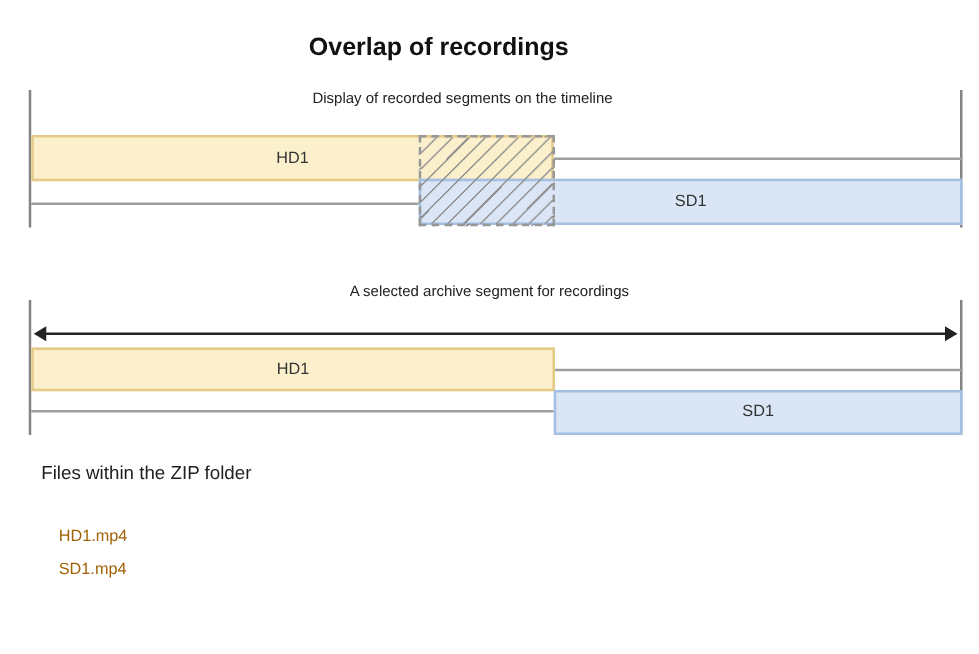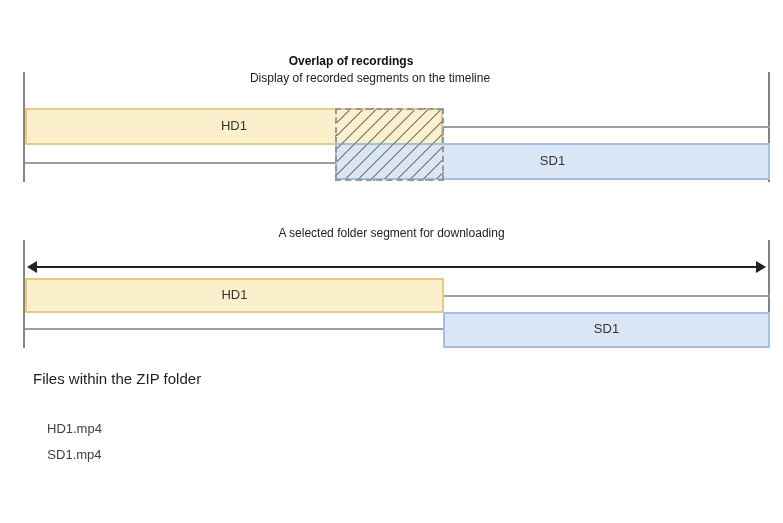--- a/index.html
+++ b/index.html
@@ -6,21 +6,21 @@
   body{
     width:783px;height:523px;position:relative;background:#ffffff;
     font-family:"Liberation Sans","DejaVu Sans",sans-serif;
     overflow:hidden;
   }
   .abs{position:absolute;}
 
   
   .page-title{
     top:27px;left:0;width:702px;text-align:center;
-    font-size:12px;font-weight:bold;color:#111;margin-top:27px;
+    font-size:20px;font-weight:bold;color:#111;
   }
   .subtitle{
     font-size:12px;color:#212121;white-space:nowrap;text-align:center;
   }
   .subtitle-1{top:71px;left:0;width:740px;}
   .subtitle-2{top:226px;left:0;width:783px;}
 
   
   .frame{
     position:absolute;left:23px;width:747px;
@@ -65,21 +65,21 @@
   }
   .arrow-head.left{left:2px;border-right:10px solid var(--arrow);}
   .arrow-head.right{right:2px;border-left:10px solid var(--arrow);}
 
   
   .zip-heading{
     top:370px;left:33px;font-size:15px;color:#1f1f1f;
   }
   .zip-files{top:416px;left:47px;}
   .zip-file{
-    font-size:13px;color:#404040;line-height:26px;text-align:center;
+    font-size:13px;color:#a16207;line-height:26px;
   }
 </style>
 </head>
 <body>
 
 <div class="abs page-title">Overlap of recordings</div>
 
 <div class="abs subtitle subtitle-1">Display of recorded segments on the timeline</div>
 
 <div class="frame frame-1">
@@ -91,21 +91,21 @@
   <div class="bar bar-hd" style="left:0;top:36px;width:418px;height:37px;"></div>
 
   <div class="bar bar-sd" style="left:310px;top:71px;width:435px;height:37px;"></div>
 
   <div class="hatch" style="left:310px;top:36px;width:109px;height:73px;"></div>
 
   <div class="bar-label" style="left:0;top:46px;width:418px;">HD1</div>
   <div class="bar-label" style="left:310px;top:81px;width:435px;">SD1</div>
 </div>
 
-<div class="abs subtitle subtitle-2">A selected folder segment for downloading</div>
+<div class="abs subtitle subtitle-2">A selected archive segment for recordings</div>
 
 <div class="frame frame-2">
 
   <div class="arrow-line"></div>
   <div class="arrow-head left"></div>
   <div class="arrow-head right"></div>
 
   <div class="track" style="top:55px;left:419px;width:326px;"></div>
   <div class="track" style="top:88px;left:0;width:418px;"></div>
 

